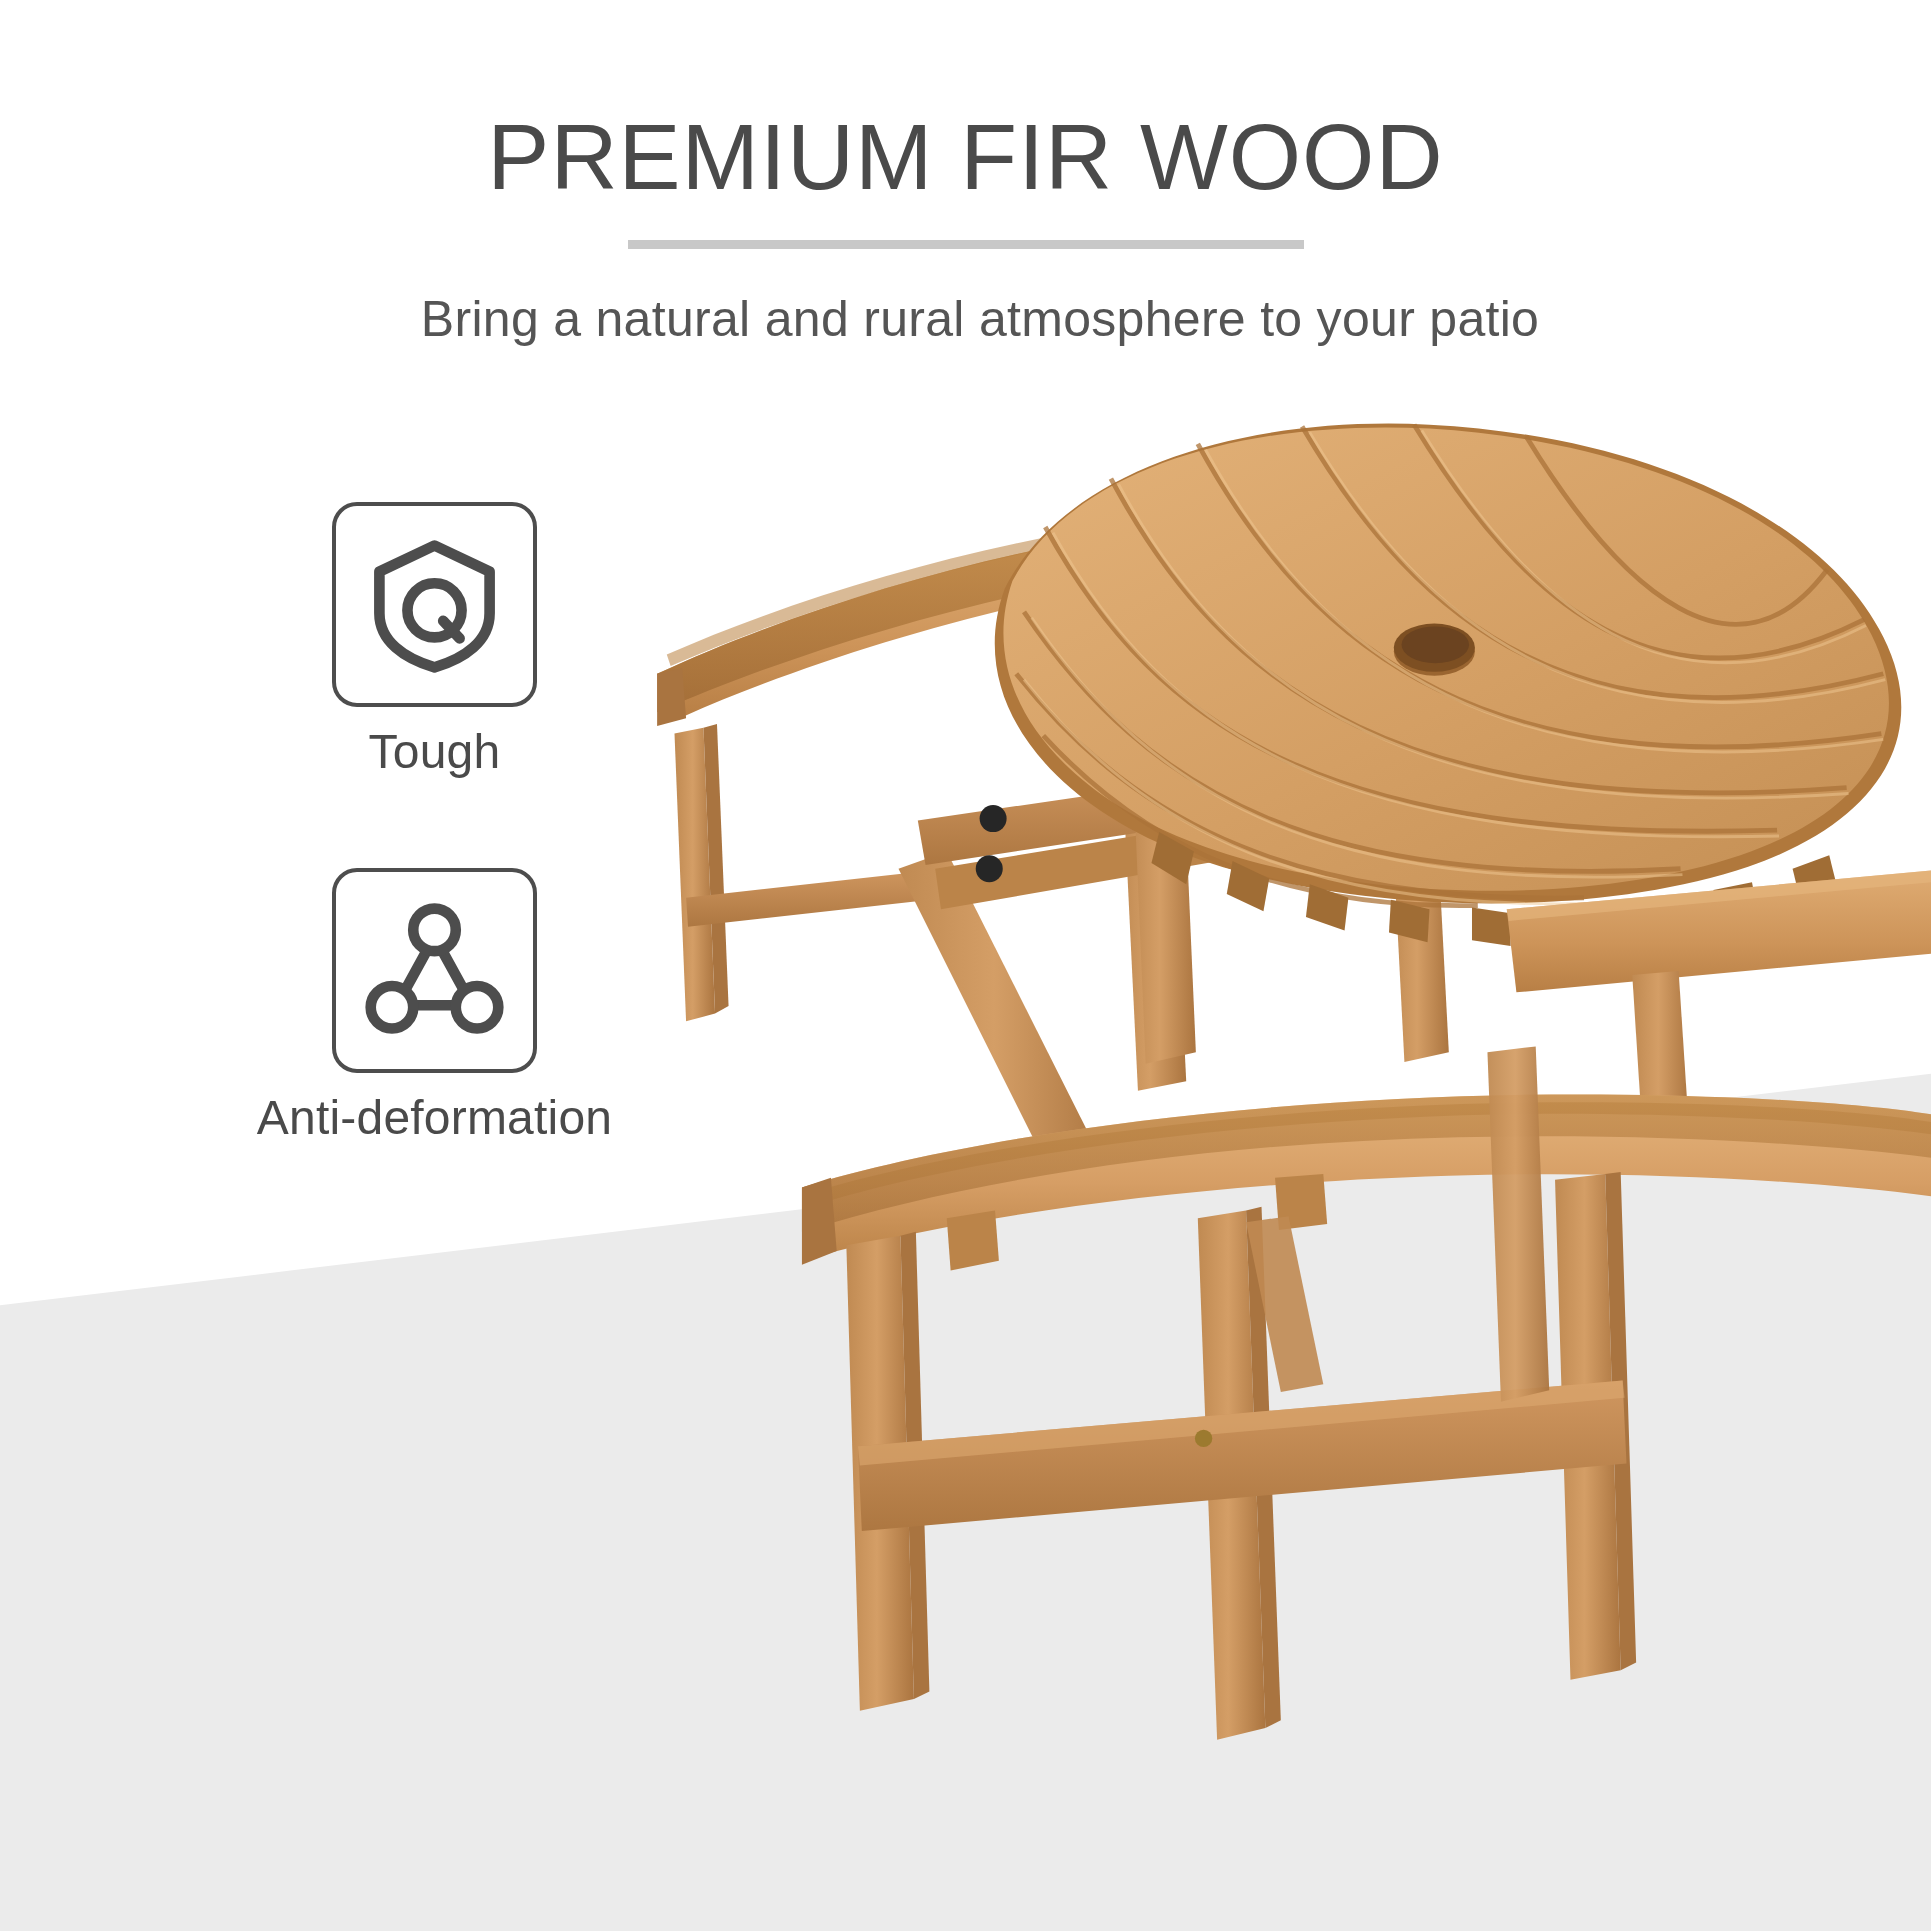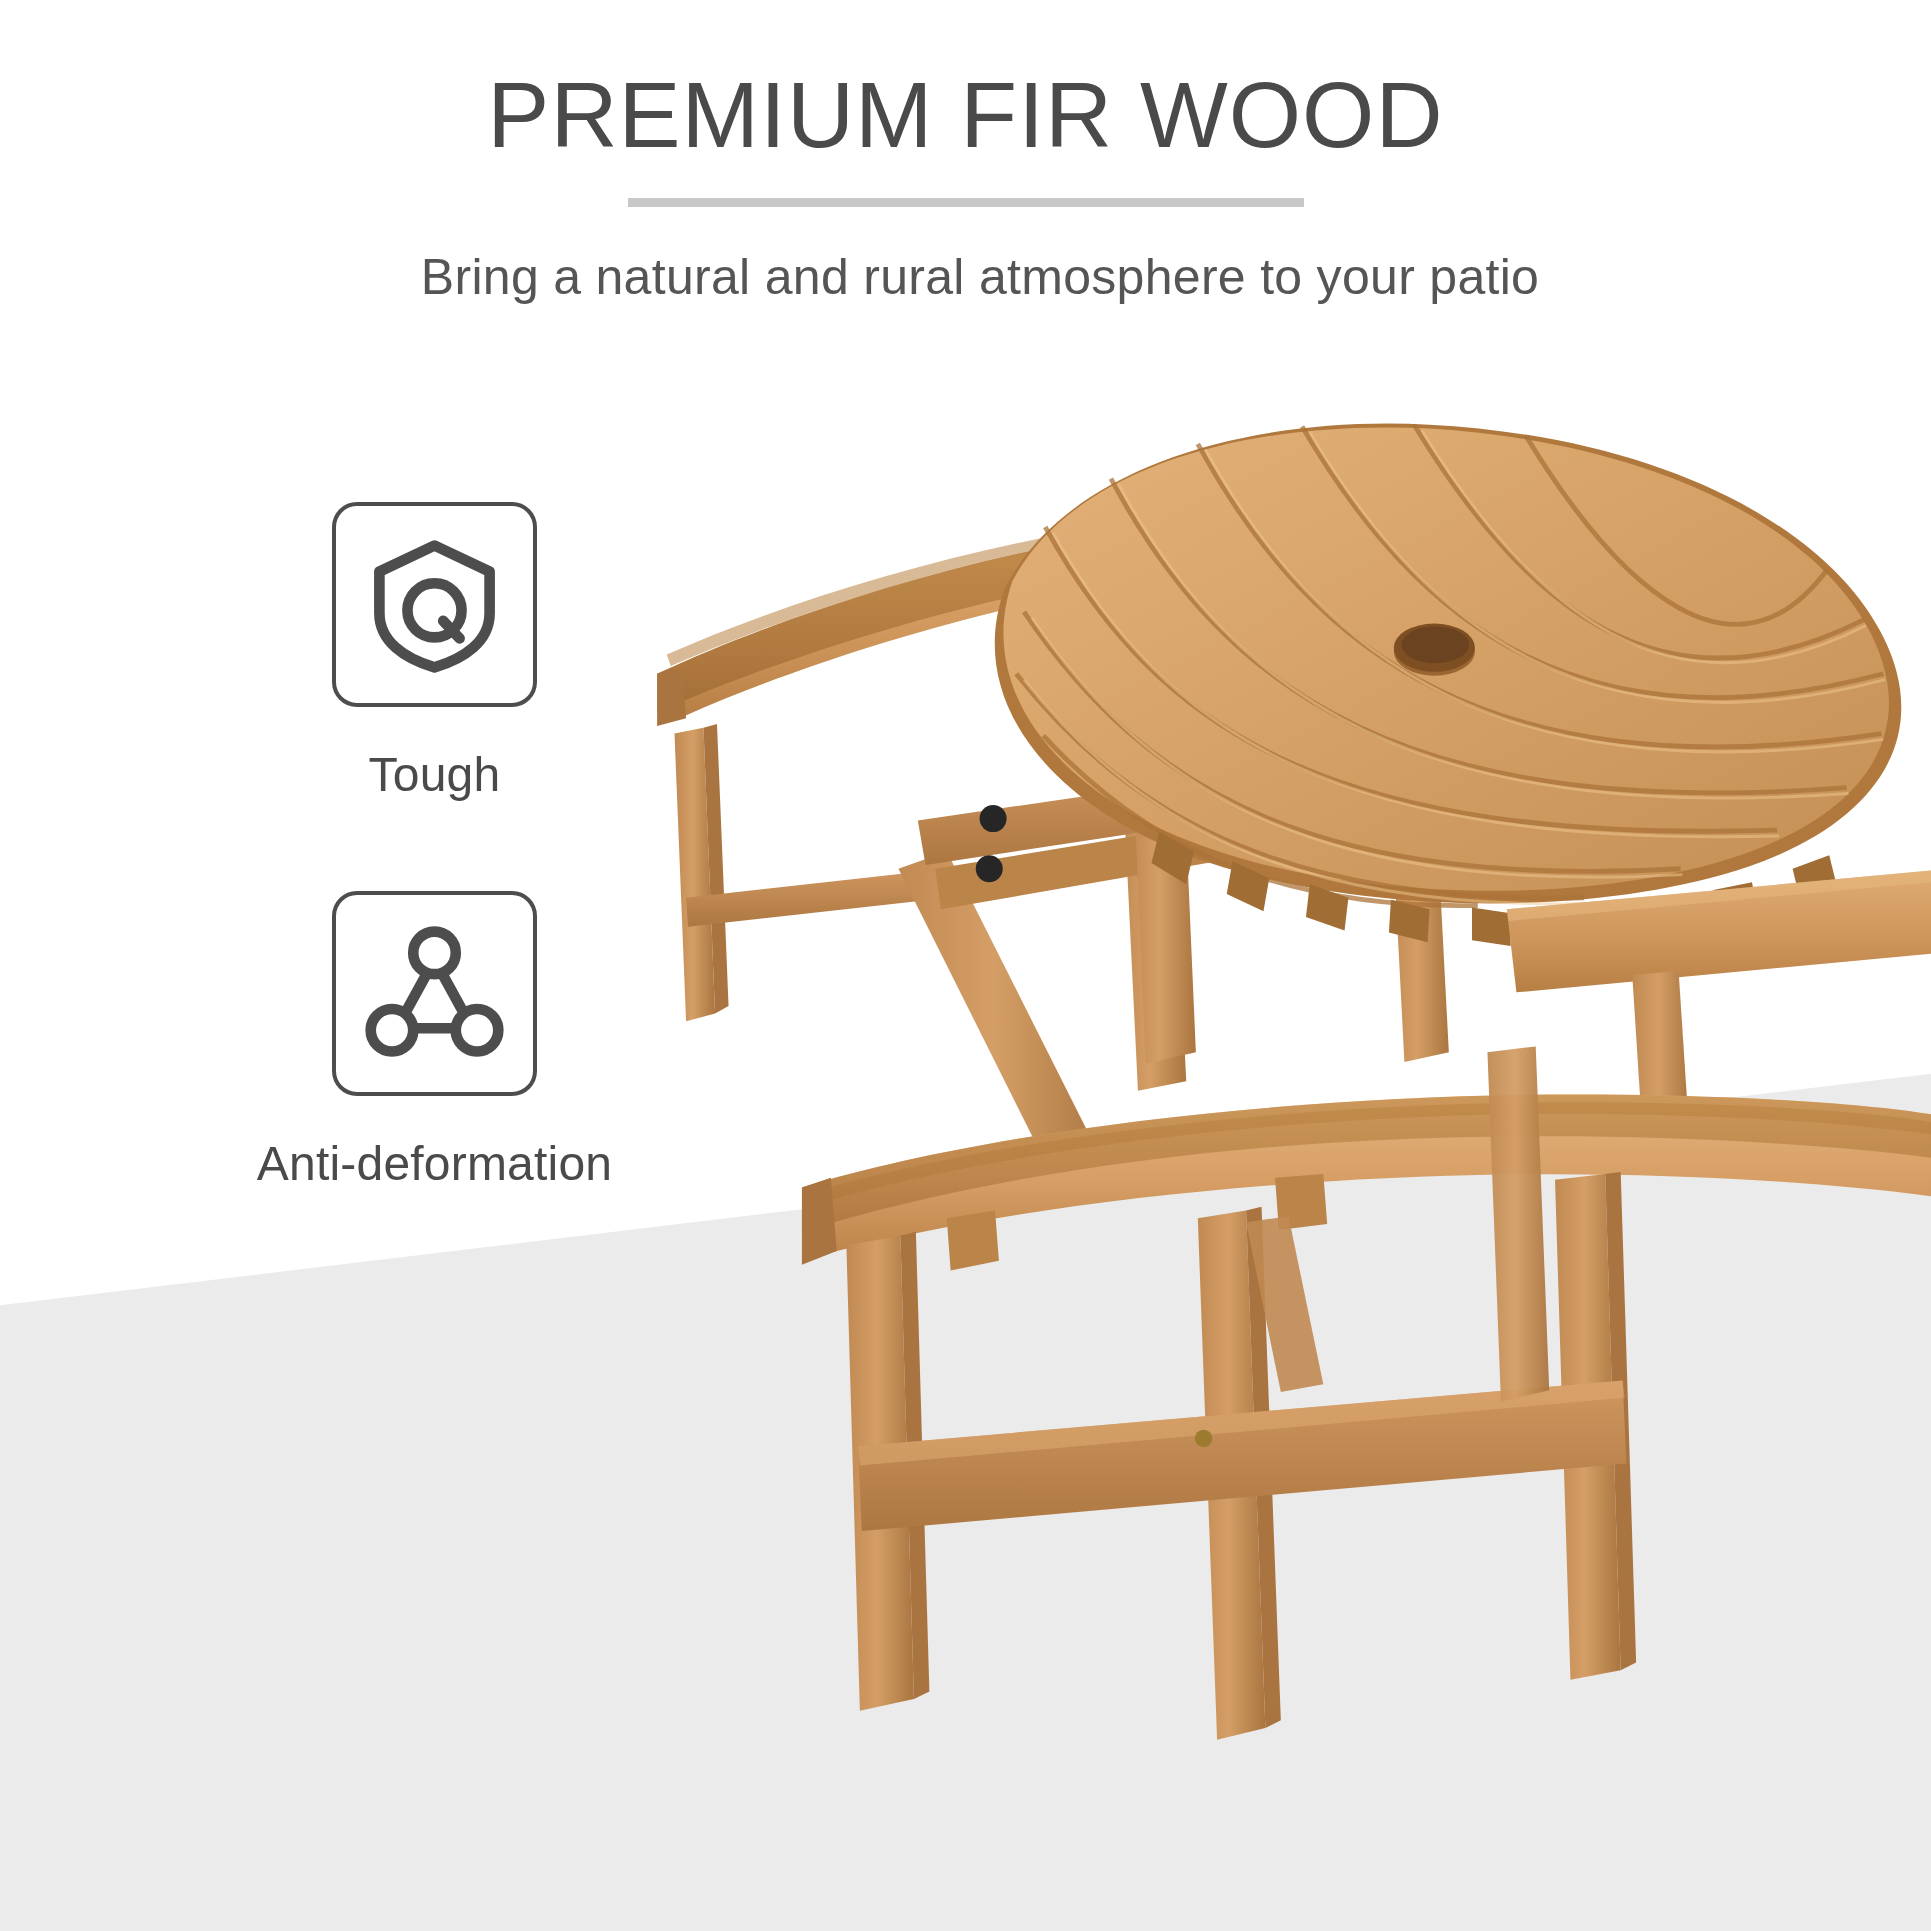--- a/index.html
+++ b/index.html
@@ -28,21 +28,21 @@
   
   #header {
     position: absolute;
     left: 0; top: 0;
     width: 1931px;
     z-index: 5;
     text-align: center;
   }
   #page-title {
     margin: 0;
-    padding-top: 68px;
+    padding-top: 110px;
     font-size: 93px;
     line-height: 1.02;
     font-weight: 500;
     letter-spacing: 1px;
     color: #4a4a4a;
     font-family: "Liberation Sans", sans-serif;
   }
   #title-divider {
     margin: 35px auto 0 auto;
     width: 676px;
@@ -81,21 +81,21 @@
     box-sizing: border-box;
     display: flex;
     align-items: center;
     justify-content: center;
     background: transparent;
   }
   .feature-iconbox svg {
     display: block;
   }
   .feature-label {
-    margin-top: 40px;
+    margin-top: 17px;
     font-size: 48px;
     font-weight: 400;
     color: #4a4a4a;
     letter-spacing: 0.2px;
     white-space: nowrap;
   }
 
   
   #product-photo {
     position: absolute;

